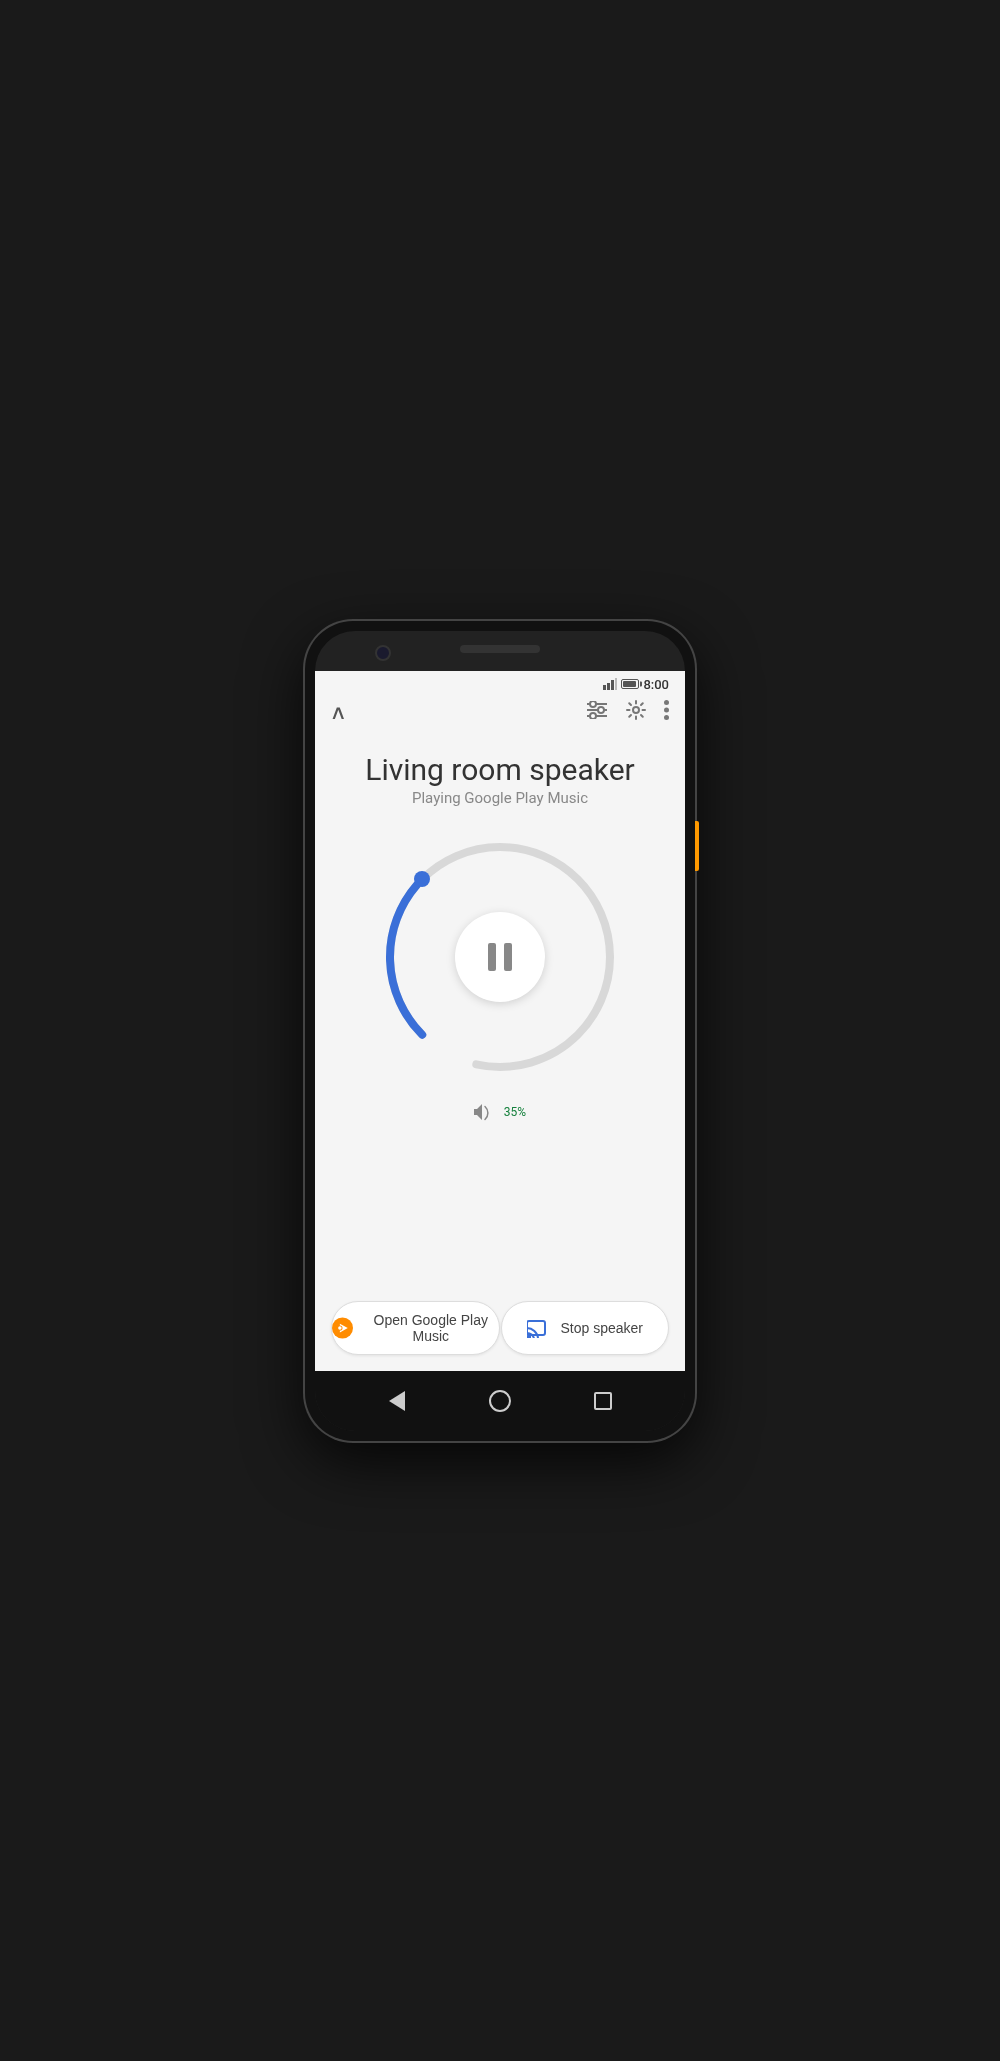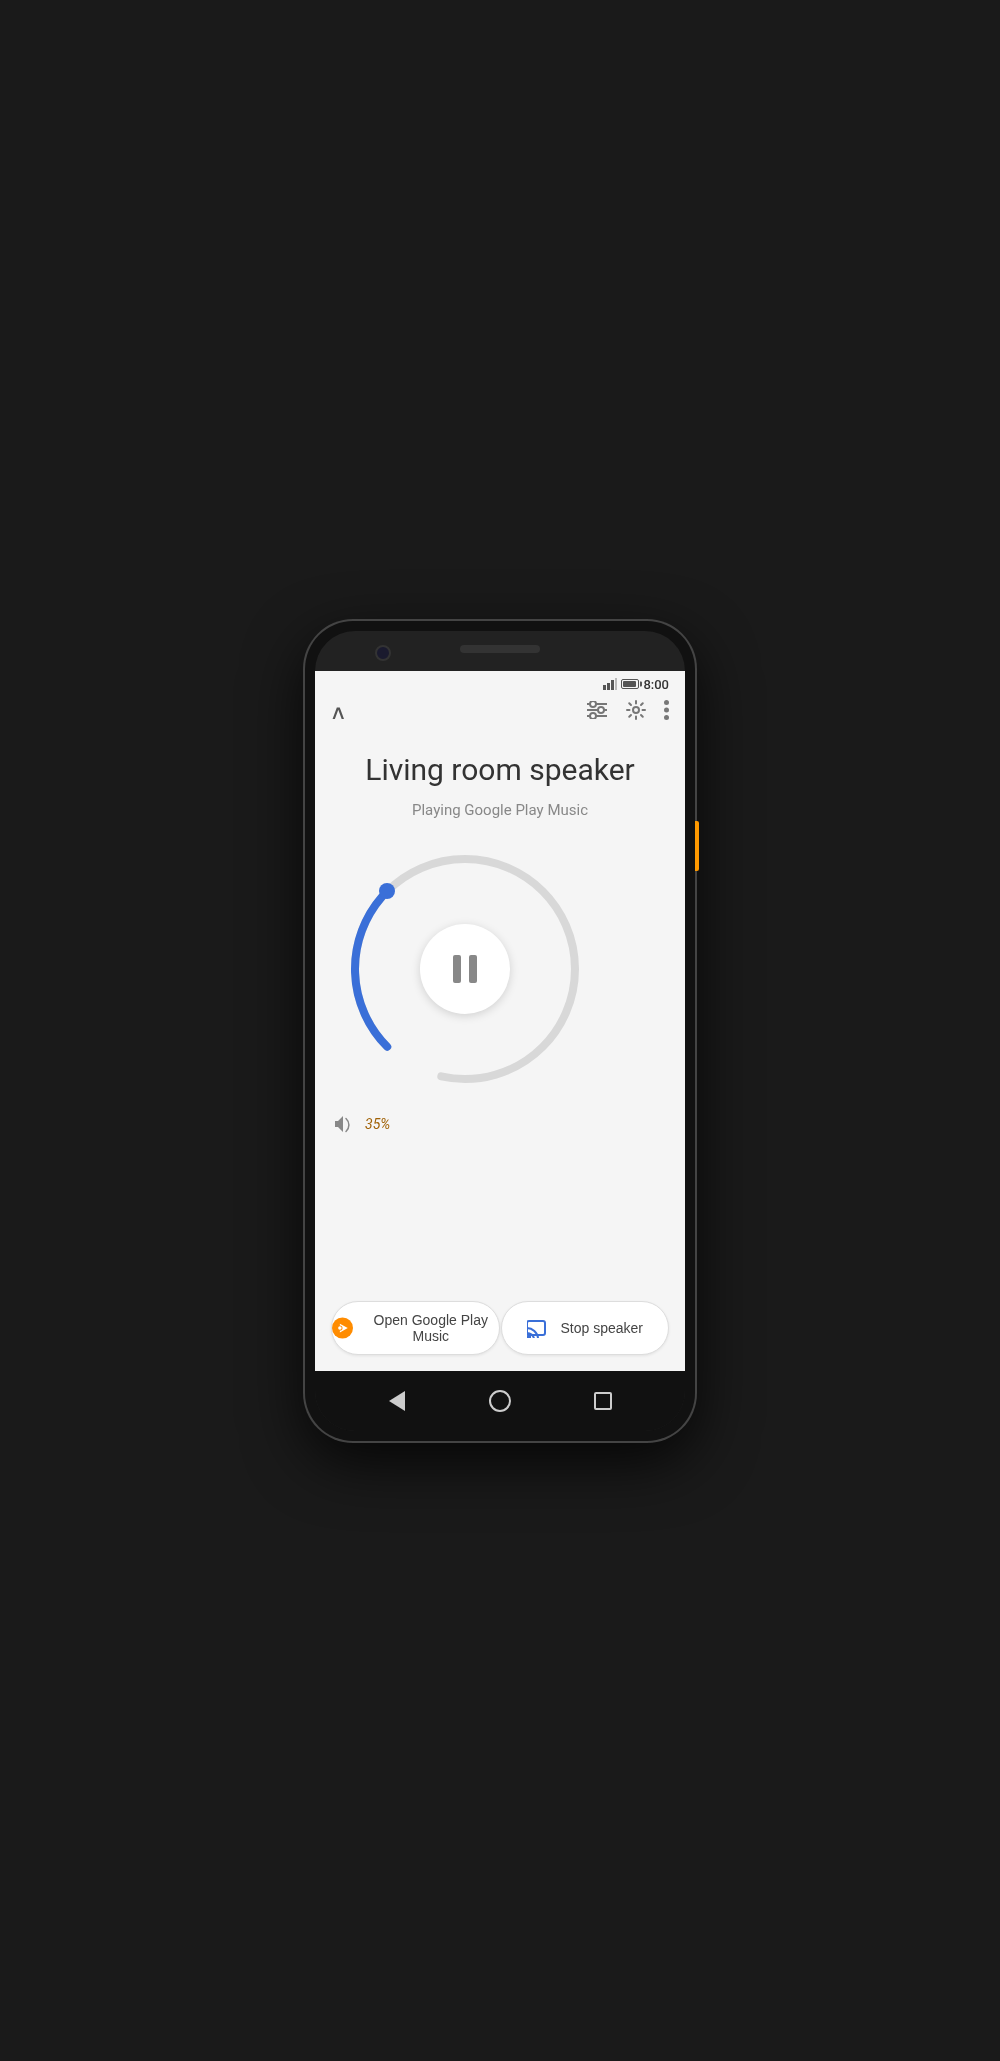--- a/index.html
+++ b/index.html
@@ -170,36 +170,37 @@
       cursor: pointer;
       font-size: 18px;
       line-height: 1;
     }
 
     
     .main-content {
       flex: 1;
       display: flex;
       flex-direction: column;
+      align-items: center;
       background: #f5f5f5;
       padding: 10px 20px 0;
     }
 
     .device-title {
       font-size: 30px;
       font-weight: 400;
       color: #333;
       text-align: center;
       margin-top: 10px;
     }
 
     .device-subtitle {
       font-size: 15px;
       color: #888;
-      margin-top: 14px;
+      margin-top: 2px;
       text-align: center;
     }
 
     
     .volume-ring-container {
       position: relative;
       width: 260px;
       height: 260px;
       margin-top: 20px;
     }
@@ -246,23 +247,22 @@
     
     .volume-label {
       display: flex;
       align-items: center;
       gap: 8px;
       margin-top: 16px;
       color: #888;
     }
 
     .volume-percent {
-      font-size: 14px;
-      color: #a16207;
-      font-style: italic;
+      font-size: 12px;
+      color: #15803d;
     }
 
     
     .spacer {
       flex: 1;
     }
 
     
     .bottom-buttons {
       background: #f5f5f5;

